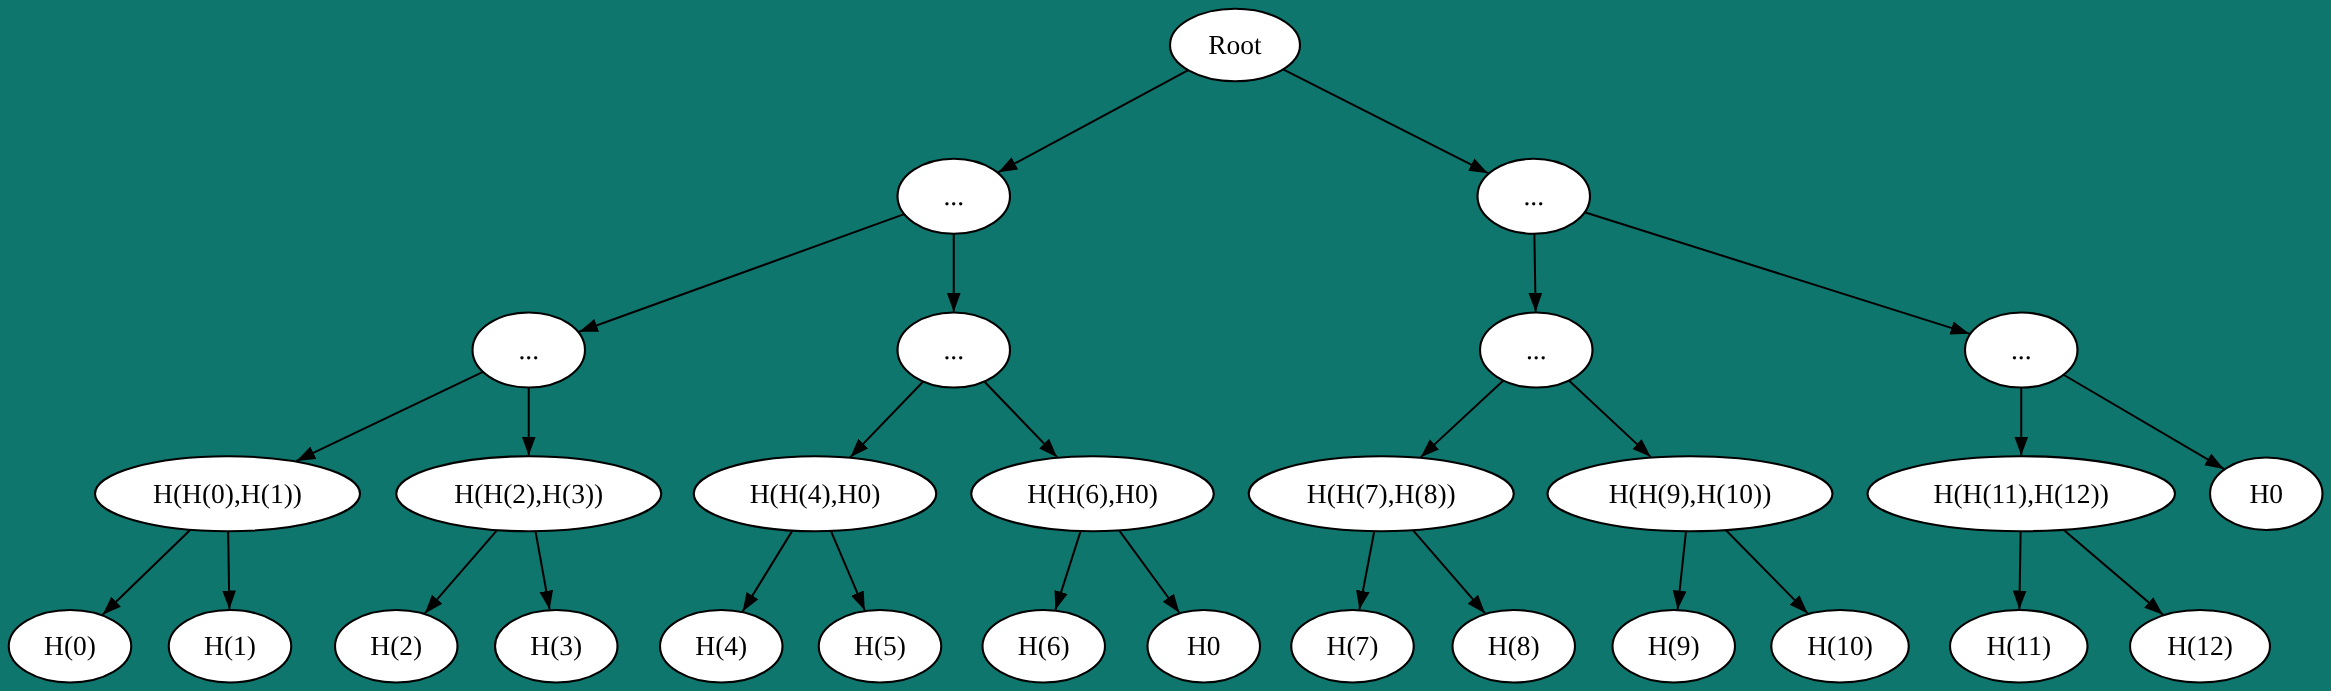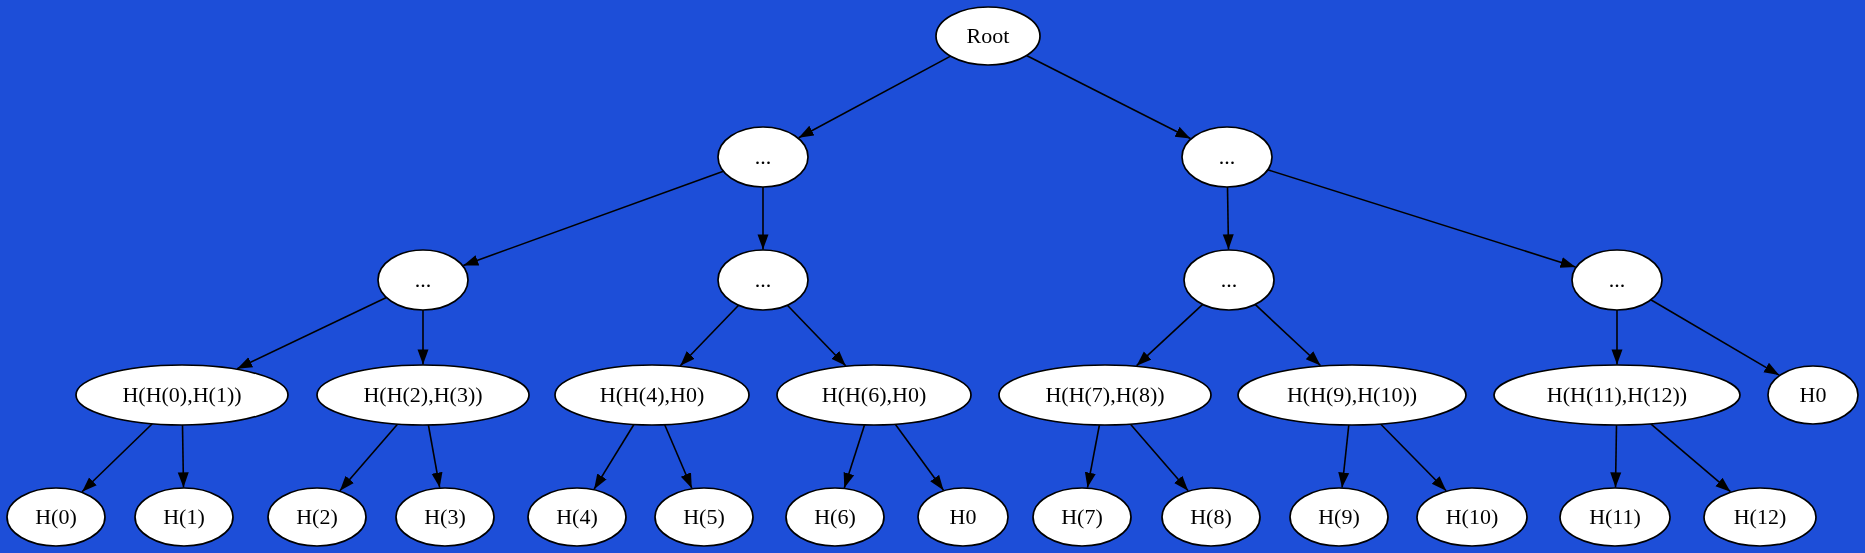--- a/index.html
+++ b/index.html
@@ -3,21 +3,21 @@
 <meta charset="utf-8">
 <style>
   html, body {
     margin: 0;
     padding: 0;
     background: #ffffff;
   }
   .canvas {
     width: 1865px;
     height: 553px;
-    background: #1d4ed8;
+    background: #0f766e;
     position: relative;
     overflow: hidden;
   }
   svg {
     display: block;
   }
   .tree-edge {
     stroke: #000000;
     stroke-width: 1.6;
     fill: none;

